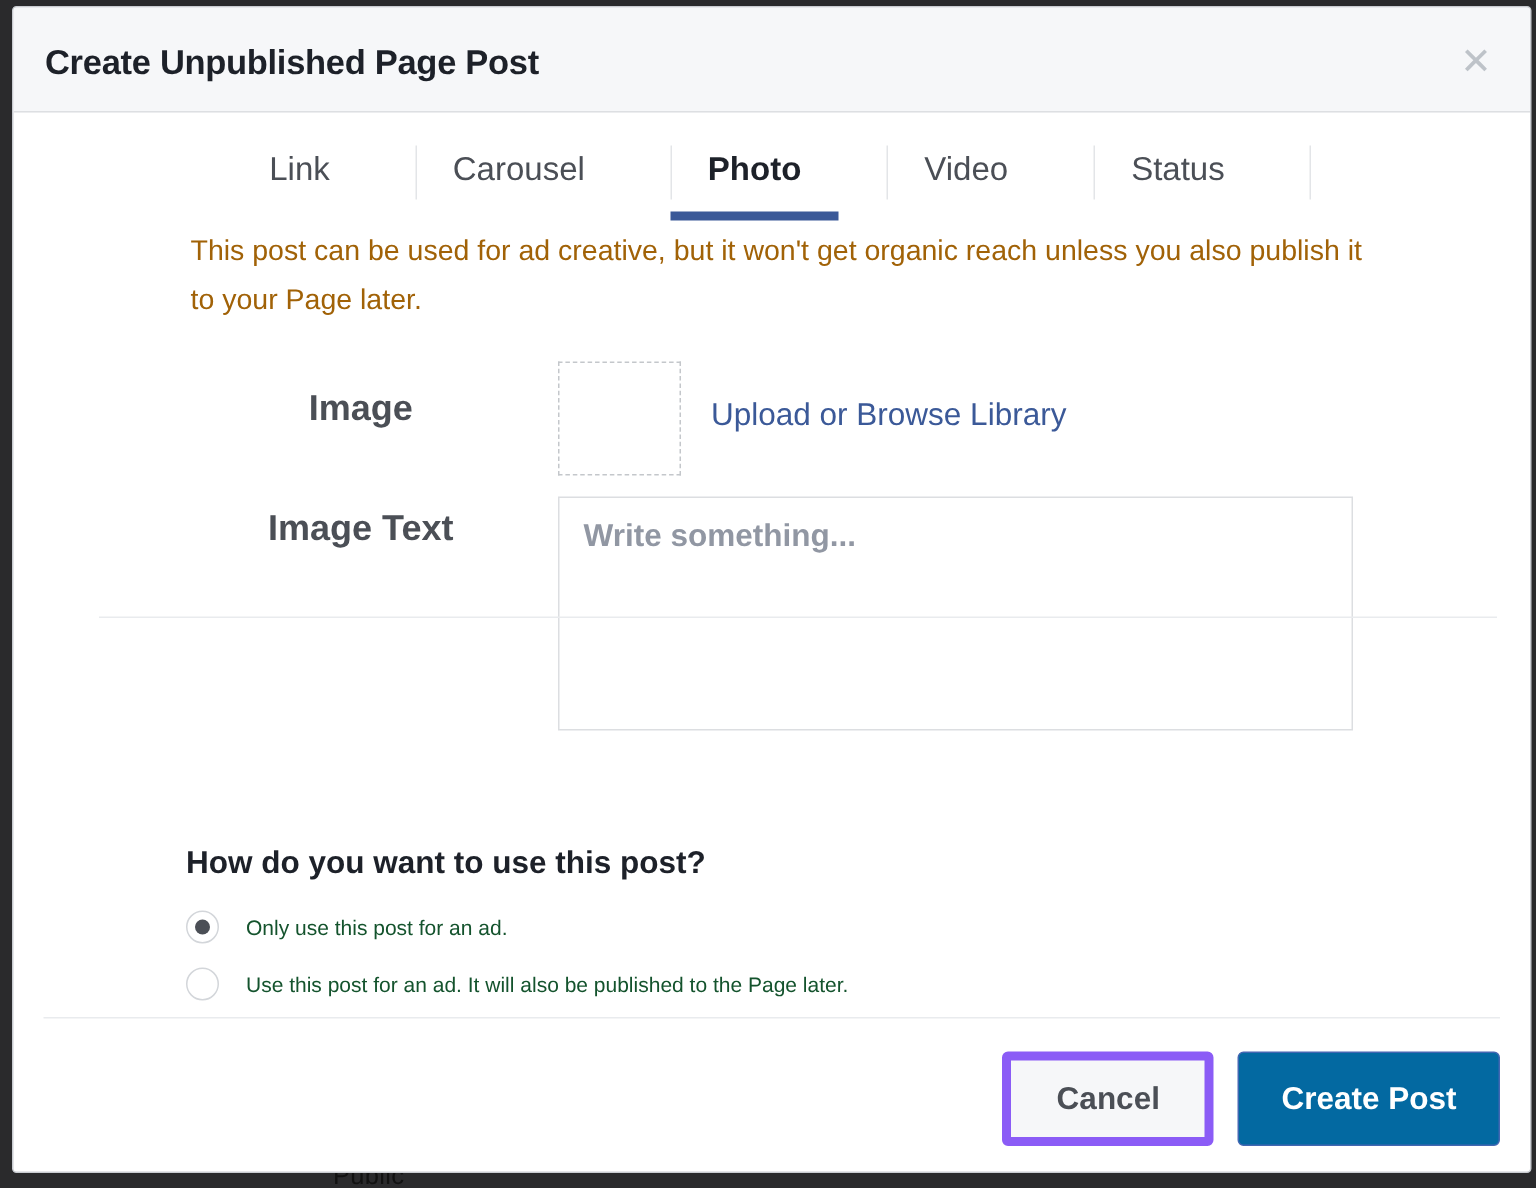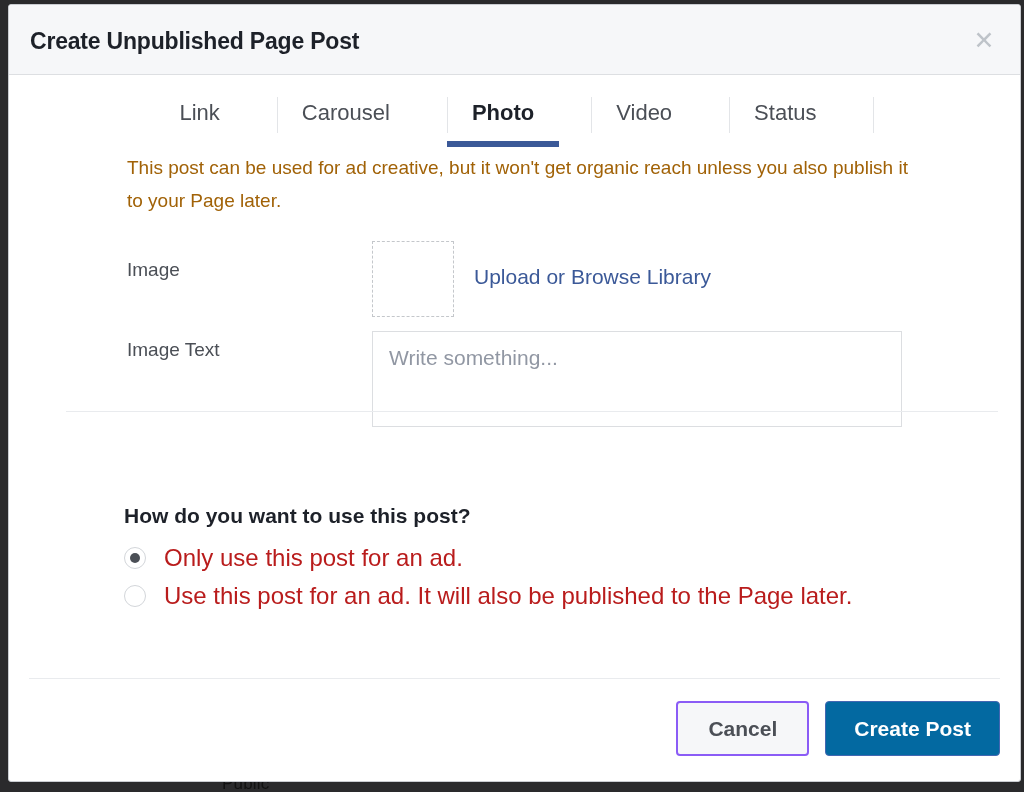--- a/index.html
+++ b/index.html
@@ -146,24 +146,24 @@
   .form-row {
     display: flex;
     align-items: flex-start;
     margin-left: 88px;
   }
   #image-row { margin-top: 24px; }
   #post-text-row { margin-top: 14px; }
 
   .form-label {
     width: 245px;
-    text-align: left;
+    text-align: center;
     padding-right: 18px;
-    font-size: 19px;
-    font-weight: normal;
+    font-size: 24px;
+    font-weight: bold;
     color: #4b4f56;
     box-sizing: border-box;
     flex: none;
   }
   #image-label { padding-top: 18px; }
   #post-text-label { padding-top: 8px; }
 
   #image-dropzone {
     width: 82px;
     height: 76px;
@@ -178,30 +178,31 @@
     padding-top: 24px;
     font-size: 21px;
     color: #3b5998;
     cursor: pointer;
     white-space: nowrap;
     text-align: right;
   }
 
   #post-text-input {
     width: 530px;
-    height: 96px;
+    height: 156px;
     border: 1px solid #dcdee1;
     background: #fff;
     box-sizing: border-box;
     padding: 14px 16px;
     font-family: "Liberation Sans", sans-serif;
     font-size: 21px;
     color: #1d2129;
     resize: none;
     outline: none;
+    font-weight: bold;
   }
   #post-text-input::placeholder { color: #9197a3; }
 
   #divider-usage {
     position: absolute;
     left: 57px;
     right: 22px;
     top: 260px;
     height: 1px;
     background: #e9ebee;
@@ -238,22 +239,22 @@
     position: absolute;
     left: 5px;
     top: 5px;
     width: 10px;
     height: 10px;
     border-radius: 50%;
     background: #4b4f56;
   }
   .radio-label {
     margin-left: 18px;
-    font-size: 24px;
-    color: #b91c1c;
+    font-size: 14px;
+    color: #14532d;
     line-height: 24px;
   }
 
   
   #modal-footer {
     position: absolute;
     left: 0;
     right: 0;
     bottom: 0;
     height: 102px;
@@ -273,21 +274,21 @@
     font-size: 21px;
     font-weight: bold;
     border-radius: 4px;
     box-sizing: border-box;
     cursor: pointer;
     line-height: 1;
   }
   #cancel-button {
     padding: 15px 30px;
     background: #f6f7f9;
-    border: 2px solid #8b5cf6;
+    border: 6px solid #8b5cf6;
     color: #4b4f56;
   }
   #create-post-button {
     padding: 16px 28px;
     background: #0369a1;
     border: 1px solid #4267b2;
     color: #ffffff;
   }
 </style>
 </head>

